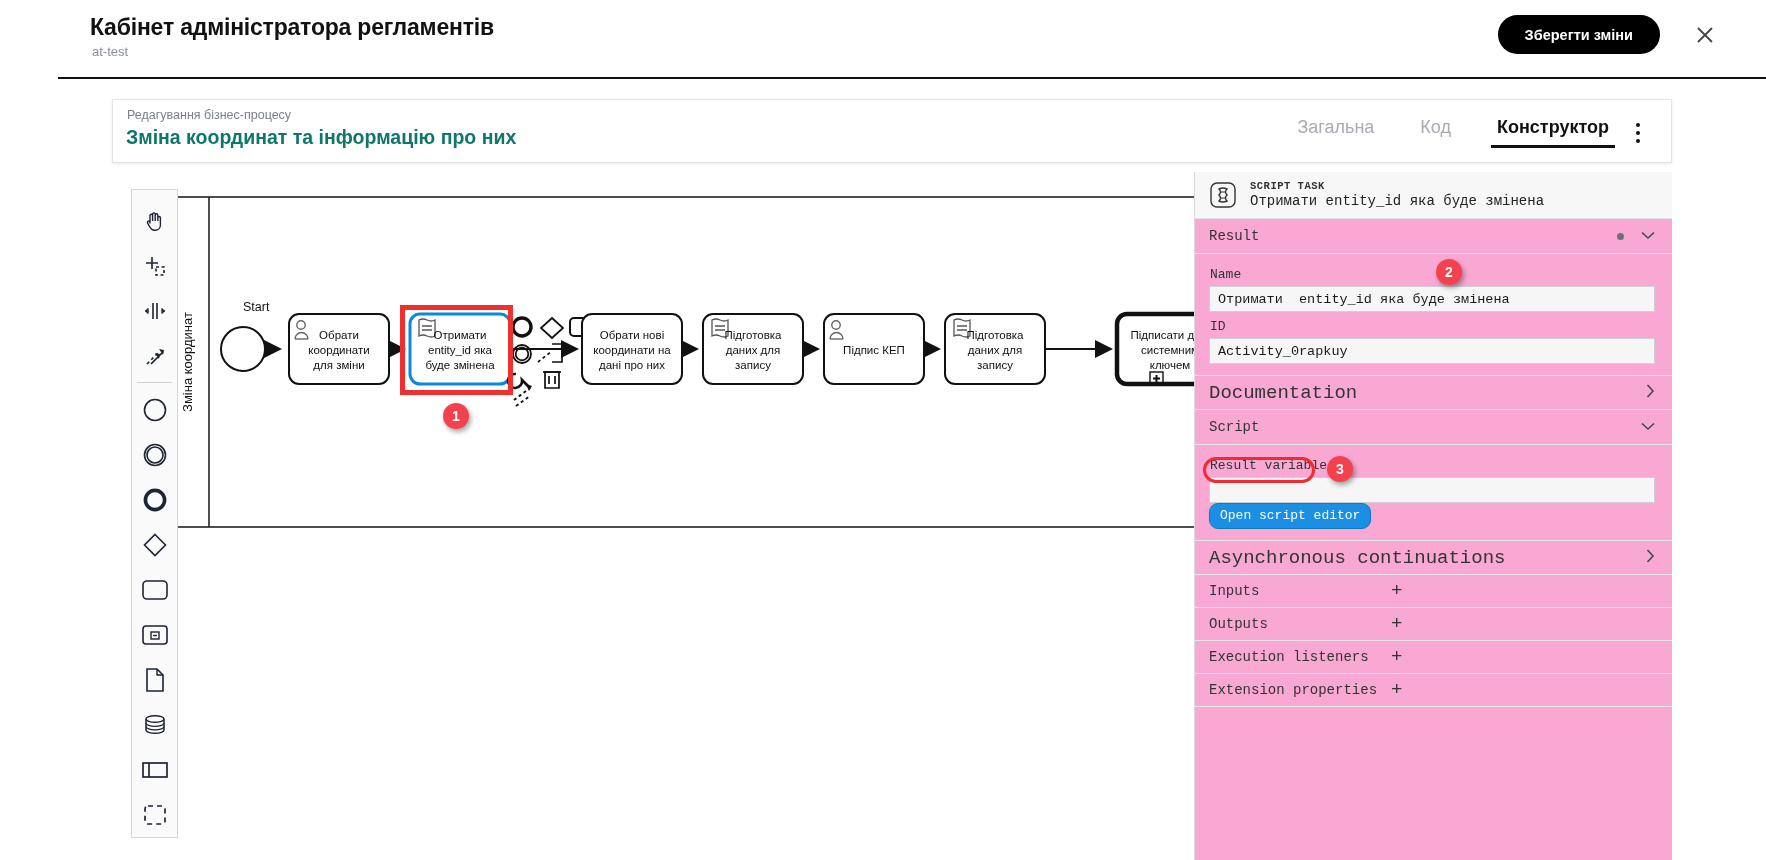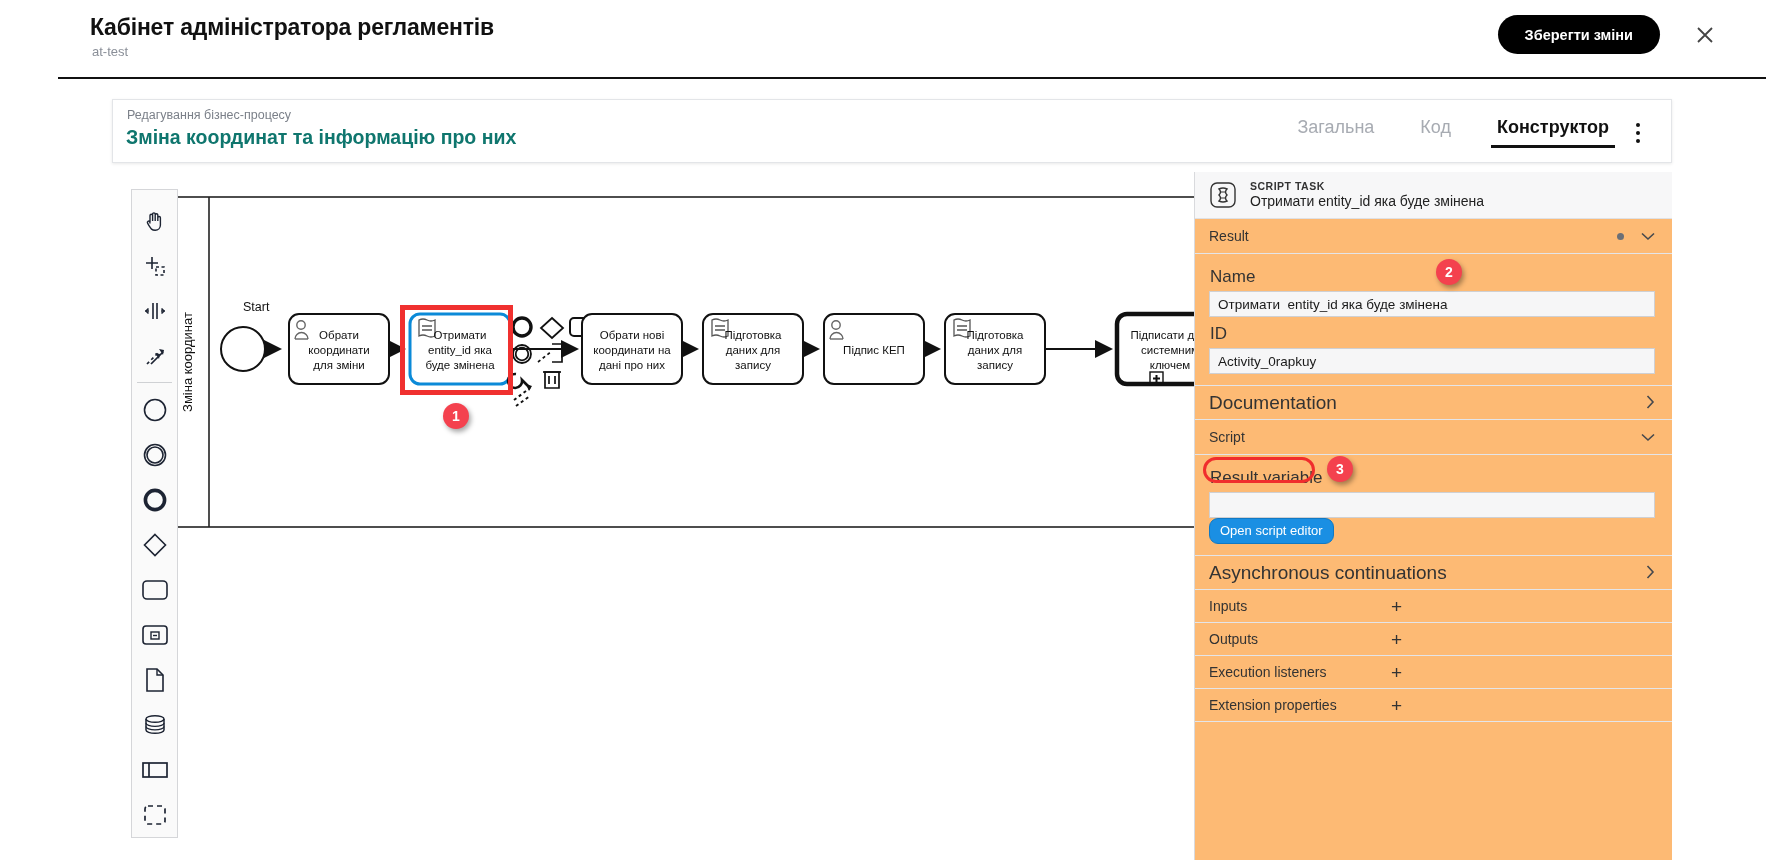--- a/index.html
+++ b/index.html
@@ -105,21 +105,21 @@
     font-family: "Liberation Sans", sans-serif;
     font-size: 17px; font-weight: 700; color: #404040;
     letter-spacing: -0.6px;
     border-bottom: 3px solid #404040; padding-bottom: 1px;
     line-height: 1;
   }
 
   
   .props {
     position: absolute; left: 1195px; top: 172px; width: 477px; height: 688px;
-    background: #fdba74; font-size: 13.5px; color: #222;
+    background: #f9a8d4; font-size: 13.5px; color: #222; font-family: Liberation Mono, monospace;
   }
   .props-head {
     height: 47px; background: #f7f7f8; border-bottom: 1px solid #e0e1e4;
     display: flex; align-items: center; padding-left: 14px; gap: 13px;
   }
   .props-head-icon { width: 28px; height: 28px; flex: 0 0 28px; }
   .props-head-txt { line-height: 1.25; }
   .props-type {
     font-size: 10.5px; font-weight: 700; color: #333; letter-spacing: 0.5px;
   }
@@ -127,21 +127,21 @@
 
   .grp-head {
     height: 35px; display: flex; align-items: center; justify-content: space-between;
     padding: 0 17px 0 14px; border-bottom: 1px solid #e4e5e8;
     cursor: pointer; font-size: 14px; color: #333;
   }
   .grp-head .right { display:flex; align-items:center; gap:17px; }
   .dot { width: 7px; height: 7px; border-radius: 50%; background: #6b6f76; display:block; }
   .chev { color: #45484d; font-size: 13px; line-height: 1; }
   .grp-body { padding: 6px 17px 12px 14px; }
-  .fld-label { font-size: 17px; color: #333; margin: 7px 0 4px 1px; }
+  .fld-label { font-size: 13px; color: #333; margin: 7px 0 4px 1px; }
   .fld-input {
     width: 100%; height: 26px; background: #f6f6f7;
     border: 1px solid #cfd0d3; padding: 0 8px;
     font-family: inherit; font-size: 13.5px; color: #1a1a1a;
   }
   .row-link {
     height: 35px; display: flex; align-items: center; justify-content: space-between;
     padding: 0 17px 0 14px; border-bottom: 1px solid #e4e5e8; border-top: 1px solid #e4e5e8;
     cursor: pointer; font-size: 19px; color: #333; margin-top: -1px;
   }

